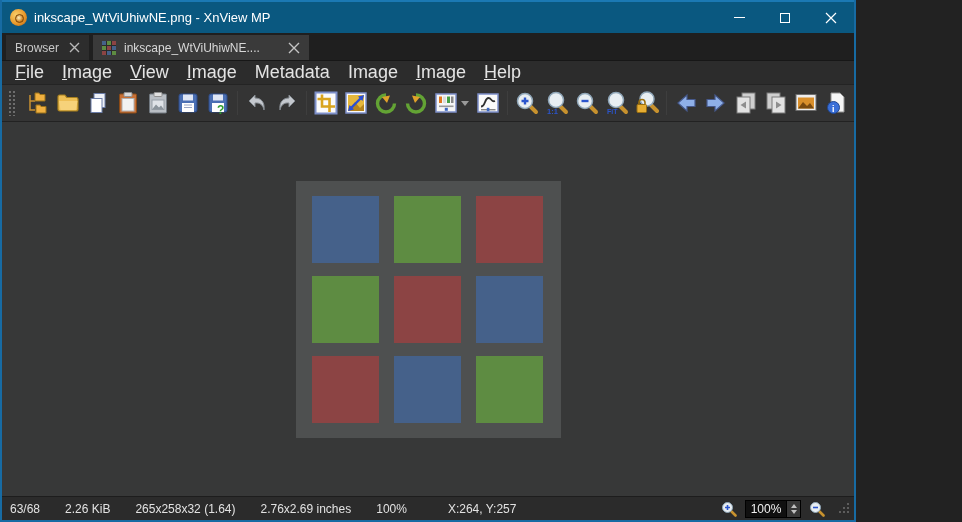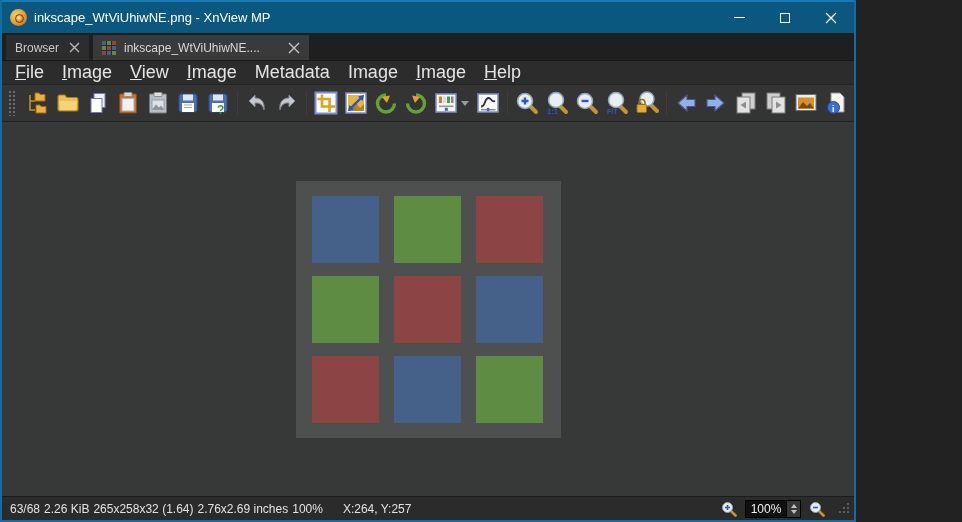--- a/index.html
+++ b/index.html
@@ -54,21 +54,21 @@
     border-top:5px solid #9a9a9a;margin:0 4px 0 0;}
   
   .canvas{flex:1;background:var(--canvas);display:flex;align-items:center;justify-content:center;overflow:hidden;}
   .image-frame{width:265px;height:257px;background:var(--frame);
     display:grid;grid-template-columns:repeat(3,67px);grid-template-rows:repeat(3,67px);
     column-gap:15px;row-gap:13px;padding:15px 16px;}
   
   .statusbar{height:26px;background:#2b2b2b;border-top:1px solid #1d1d1d;
     border-bottom:2px solid var(--accent_border);
     display:flex;align-items:center;color:#e2e2e2;font-size:12px;flex:0 0 auto;padding:0 4px 0 8px;}
-  .status-left{display:flex;gap:4px;white-space:nowrap;flex:1;align-items:center;}
+  .status-left{display:flex;gap:25px;white-space:nowrap;flex:1;align-items:center;}
   .status-right{display:flex;align-items:center;gap:8px;}
   .spinbox{width:56px;height:18px;background:#101010;border:1px solid #000;
     display:flex;align-items:center;}
   .spin-value{flex:1;text-align:center;color:#f0f0f0;font-size:12px;}
   .spinner{width:14px;height:16px;background:#383838;display:flex;flex-direction:column;
     align-items:center;justify-content:center;gap:2px;border-left:1px solid #000;}
   .tri-up{width:0;height:0;border-left:3px solid transparent;border-right:3px solid transparent;border-bottom:4px solid #c0c0c0;}
   .tri-down{width:0;height:0;border-left:3px solid transparent;border-right:3px solid transparent;border-top:4px solid #c0c0c0;}
   .sb-zoom svg{width:16px;height:16px;display:block;}
   .resize-grip{margin-left:4px;margin-right:0;}

